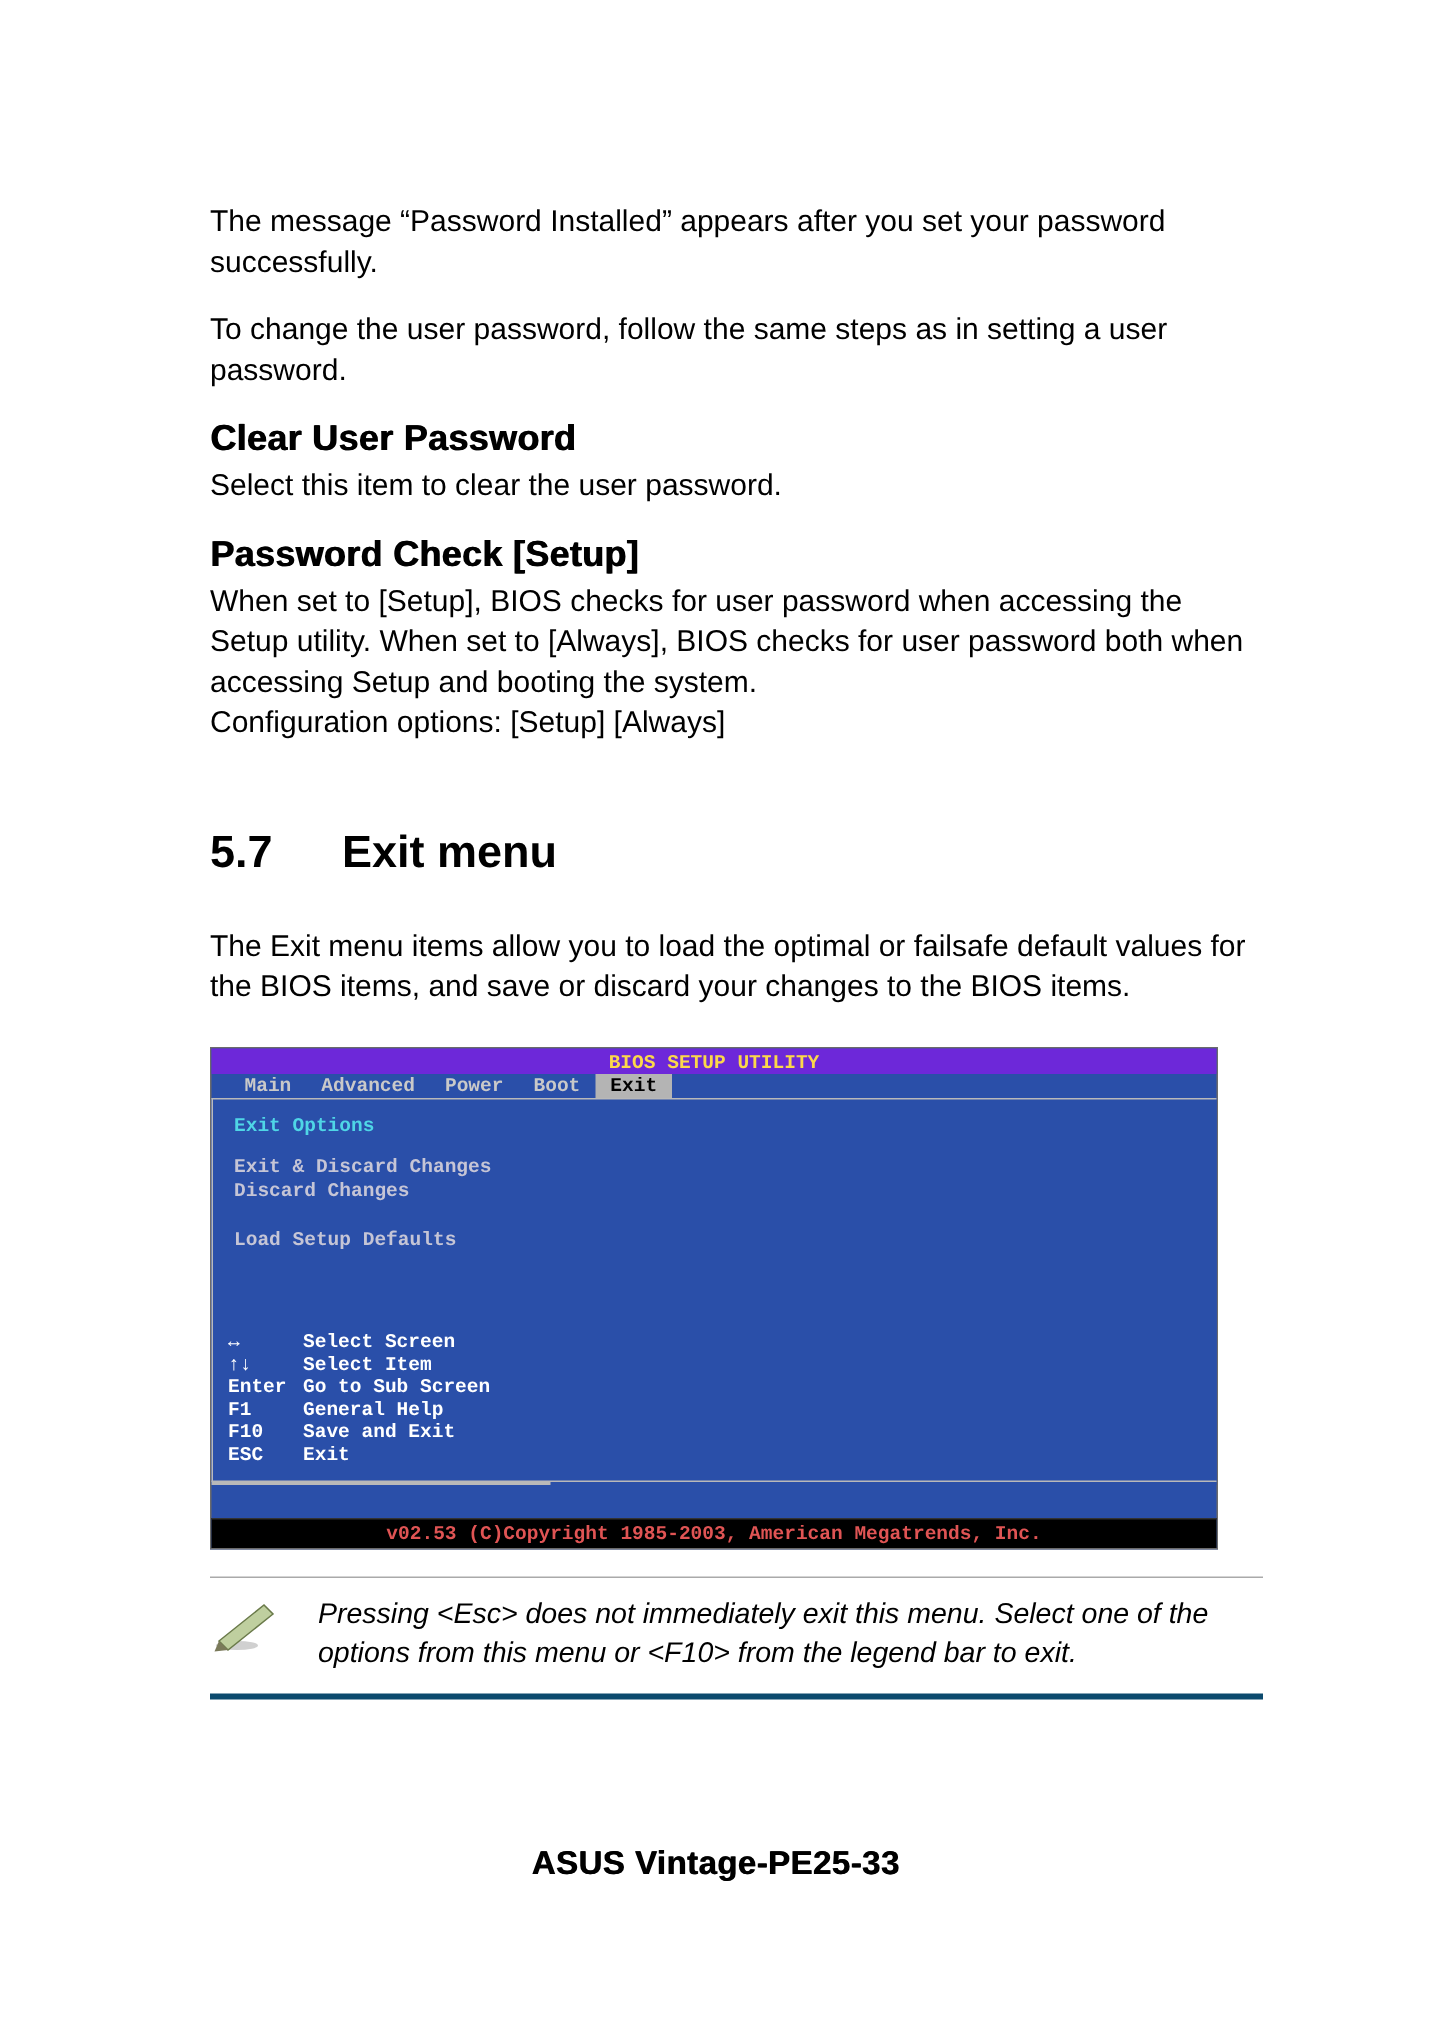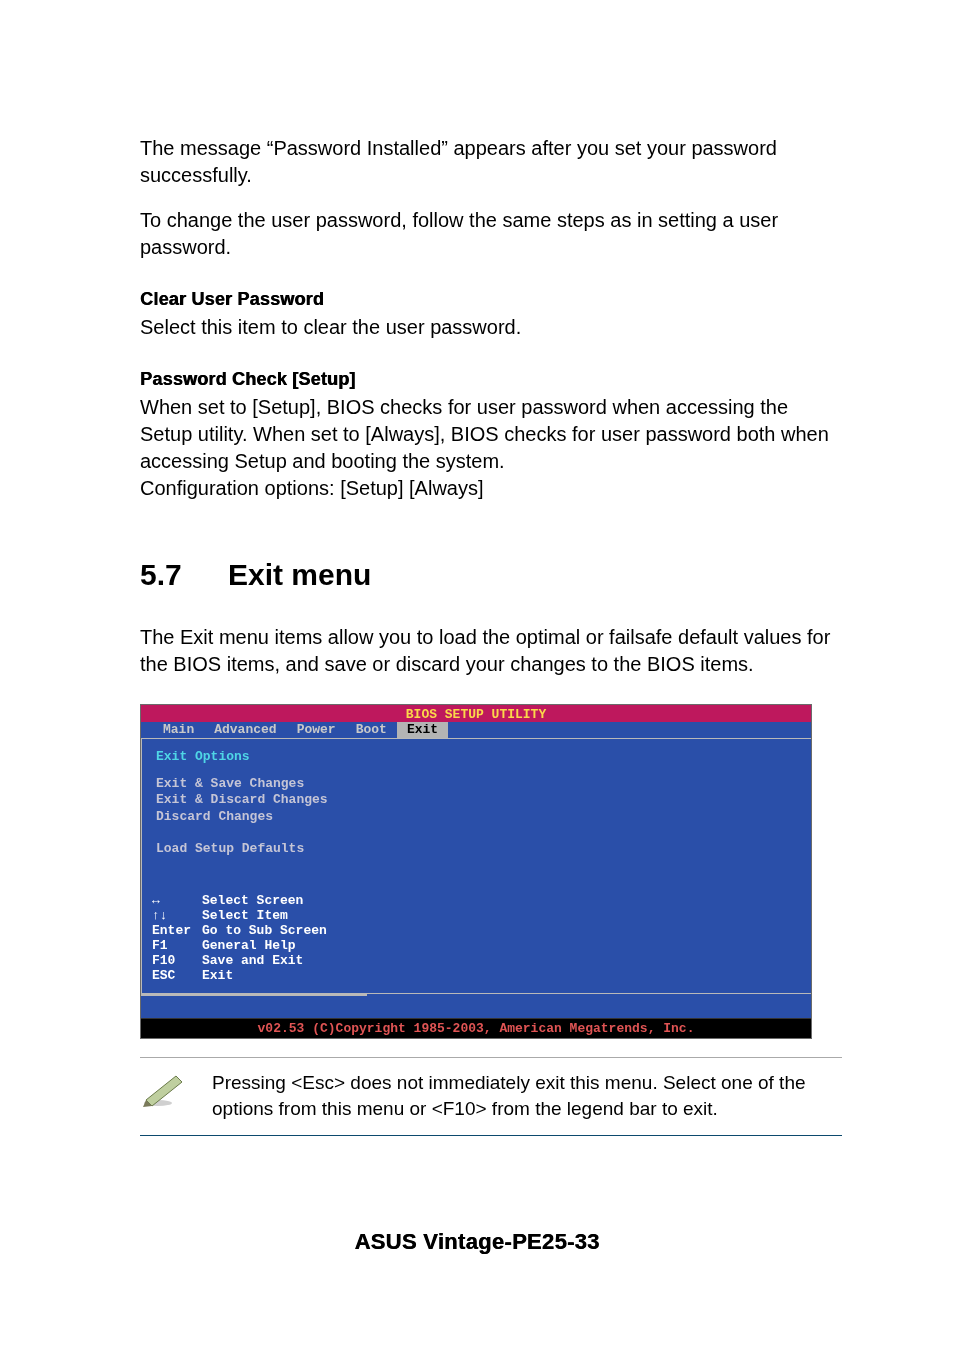--- a/index.html
+++ b/index.html
@@ -1,37 +1,37 @@
 <!DOCTYPE html>
 <html><head>
 <meta charset="utf-8">
 <style>
   * { box-sizing: border-box; margin: 0; padding: 0; }
   html, body { width: 954px; height: 1351px; background: #fff; font-family: Arial, Helvetica, sans-serif; color: #000; }
   .page { position: relative; width: 954px; height: 1351px; padding: 135px 112px 0 140px; }
   .body-text { font-size: 20px; line-height: 1.35; margin-bottom: 18px; }
-  .subhead { font-size: 18px; font-weight: 700; margin-top: 28px; margin-bottom: 4px; letter-spacing: 0.2px; text-shadow: 0.6px 0 0 #000; }
+  .subhead { font-size: 24px; font-weight: 700; margin-top: 8px; margin-bottom: 4px; letter-spacing: 0.2px; text-shadow: 0.6px 0 0 #000; }
   .section-title { font-size: 30px; font-weight: 700; margin-top: 56px; margin-bottom: 32px; }
   .section-title .num { display: inline-block; width: 88px; }
   .bios { margin-top: 26px; width: 672px; border: 1px solid #6b6b6b; font-family: "Courier New", monospace; font-size: 13px; font-weight: bold; color: #fff; background: #2a4fa9; }
-  .bios-title-row { background: #be185d; text-align: center; color: #fbd84a; padding: 2px 0 0 0; }
+  .bios-title-row { background: #6d28d9; text-align: center; color: #fbd84a; padding: 2px 0 0 0; }
   .bios-tabs { display: flex; gap: 0; padding: 0 12px 0 12px; }
   .bios-tab { padding: 0 10px 1px 10px; color: #c9c9c9; }
   .bios-tab.sel { background: #b4b4b4; color: #000; }
   .bios-body { display: flex; background: #2a4fa9; flex-direction: column; }
   .bios-left { flex: 1; border: 1px solid #b9b9b9; border-right: none; padding: 10px 14px 60px 14px; min-height: 256px; background: #2a4fa9; }
   .bios-right { width: 226px; border: 1px solid #b9b9b9; position: relative; background: #2a4fa9; }
   .bios-help { position: absolute; bottom: 12px; left: 10px; right: 8px; color: #fff; }
   .bios-help .row { display: flex; }
   .bios-help .k { width: 50px; color: #fff; flex: 0 0 50px; }
   .bios-help .v { color: #fff; }
   .menu-item { color: #c5c5d6; margin: 0; line-height: 1.25; }
   .menu-section { color: #4fd6e6; margin-bottom: 12px; }
   .bios-footer { background: #000; color: #e05454; text-align: center; padding: 2px 0; border-top: 1px solid #333; margin-top: 22px; }
-  .note-row { display: flex; align-items: flex-start; gap: 24px; margin-top: 18px; border-top: 1px solid #aaa; border-bottom: 1px solid #0c4a6e; padding: 12px 0 14px 0; }
+  .note-row { display: flex; align-items: flex-start; gap: 24px; margin-top: 18px; border-top: 1px solid #aaa; border-bottom: 4px solid #0c4a6e; padding: 12px 0 14px 0; font-style: italic; }
   .note-icon { width: 48px; height: 38px; flex: 0 0 48px; }
   .note-text { font-size: 19px; line-height: 1.35; }
   .page-footer { position: absolute; bottom: 96px; left: 140px; right: 140px; display: flex; justify-content: center; font-weight: 700; font-size: 22px; text-shadow: 0.5px 0 0 #000; letter-spacing: 0.3px; }
 </style>
 </head>
 <body>
 
 <div class="page">
 
   <p class="body-text">The message “Password Installed” appears after you set your password successfully.</p>
@@ -55,21 +55,20 @@
     <div class="bios-tabs">
       <span class="bios-tab">Main</span>
       <span class="bios-tab">Advanced</span>
       <span class="bios-tab">Power</span>
       <span class="bios-tab">Boot</span>
       <span class="bios-tab sel">Exit</span>
     </div>
     <div class="bios-body">
       <div class="bios-left">
         <div class="menu-section">Exit Options</div>
-        <div class="menu-item">Exit &amp; Save Changes</div>
         <div class="menu-item">Exit &amp; Discard Changes</div>
         <div class="menu-item">Discard Changes</div>
         <div class="menu-item">&nbsp;</div>
         <div class="menu-item">Load Setup Defaults</div>
       </div>
       <div class="bios-right">
         <div class="bios-help">
           <div class="row">
               <span class="k">↔</span>
               <span class="v">Select Screen</span>

